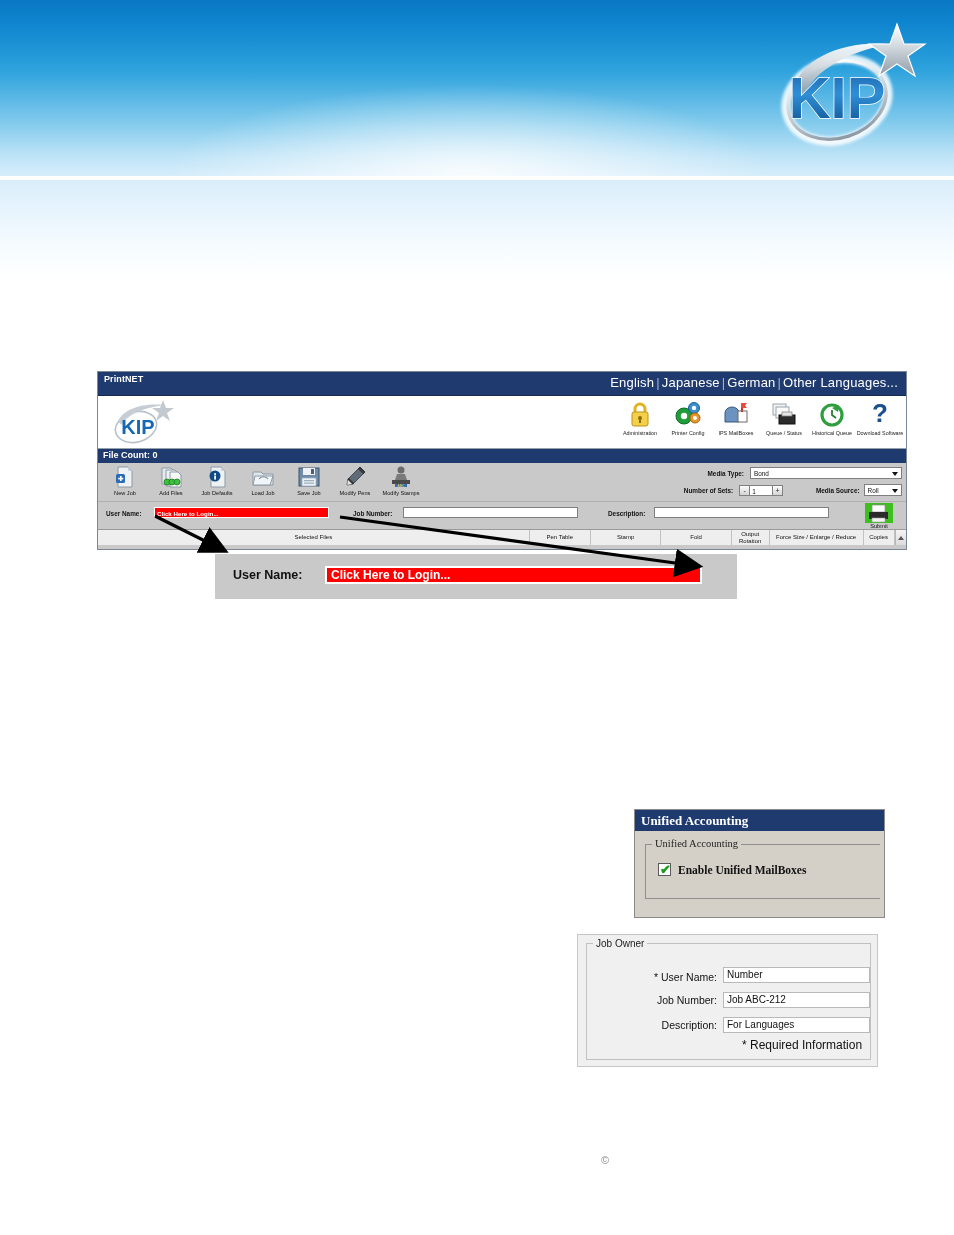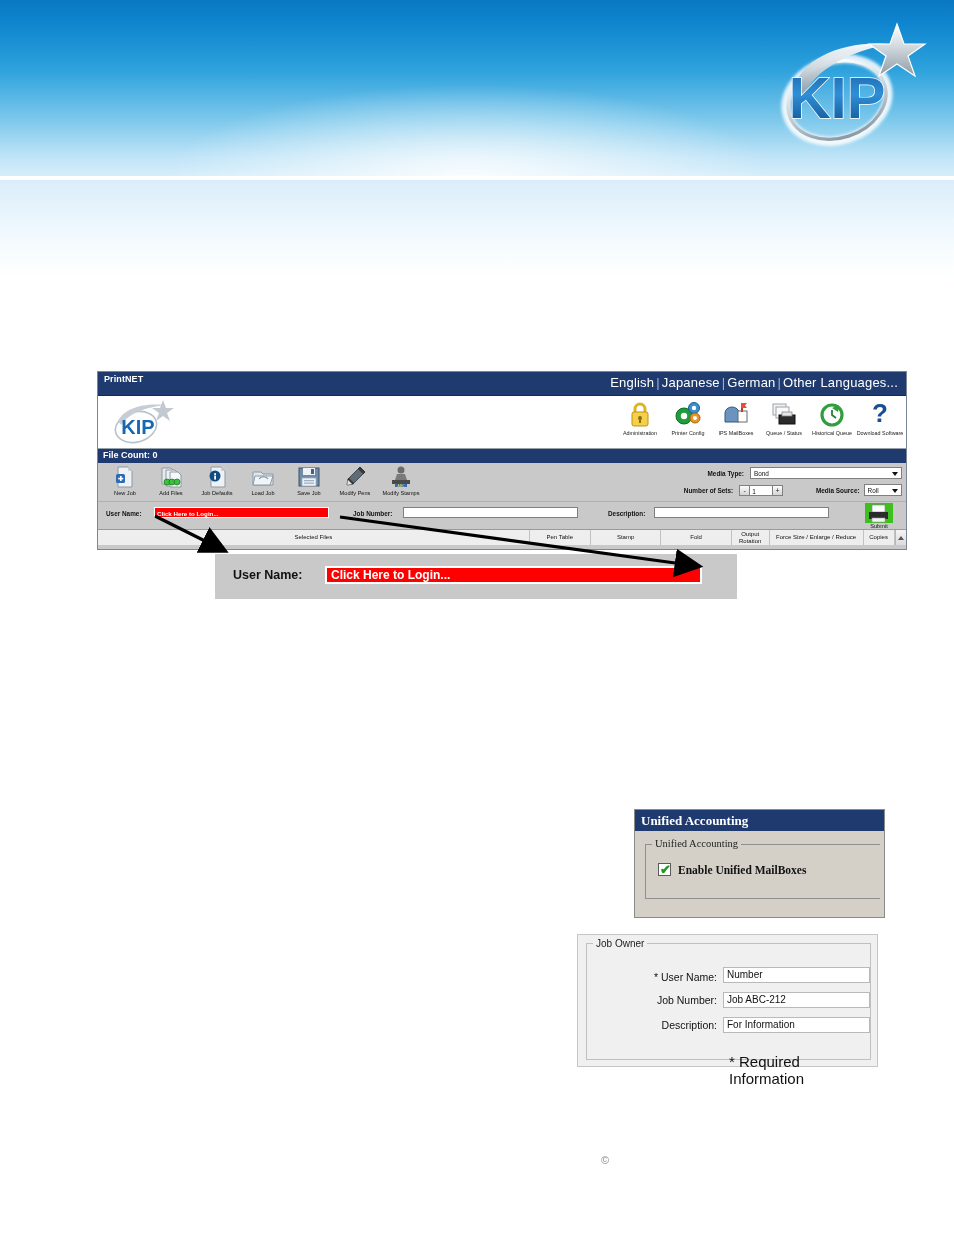--- a/index.html
+++ b/index.html
@@ -253,22 +253,22 @@
   .jo-lab {
     width: 136px; text-align: right; font-size: 10.5px; color: #111;
     padding-right: 6px; white-space: nowrap;
   }
   .jo-input {
     flex: 1; height: 16px; background: #ffffff; border: 1px solid #b9b9b9;
     font-size: 10px; color: #111; padding-left: 3px; line-height: 14px;
     cursor: text; margin-right: 2px;
   }
   #jo-footnote {
-    position: absolute; left: 142px; top: 94px;
-    font-size: 15px; color: #111; margin-top: 15px;
+    position: absolute; left: 155px; top: 94px;
+    font-size: 12px; color: #111;
   }
 
   
   #copyright-mark {
     position: absolute; left: 601px; top: 1154px;
     font-size: 11px; color: #8c8c8c;
   }
 </style>
 </head>
 <body>
@@ -573,20 +573,20 @@
       <div class="jo-input">Number</div>
     </div>
 
     <div class="jo-row" style="top:47px;">
       <div class="jo-lab">Job Number:</div>
       <div class="jo-input">Job ABC-212</div>
     </div>
 
     <div class="jo-row" style="top:72px;">
       <div class="jo-lab">Description:</div>
-      <div class="jo-input">For Information</div>
+      <div class="jo-input">For Languages</div>
     </div>
 
     <div id="jo-footnote">* Required Information</div>
   </div>
 </div>
 
 <div id="copyright-mark">©</div>
 
 </body></html>

